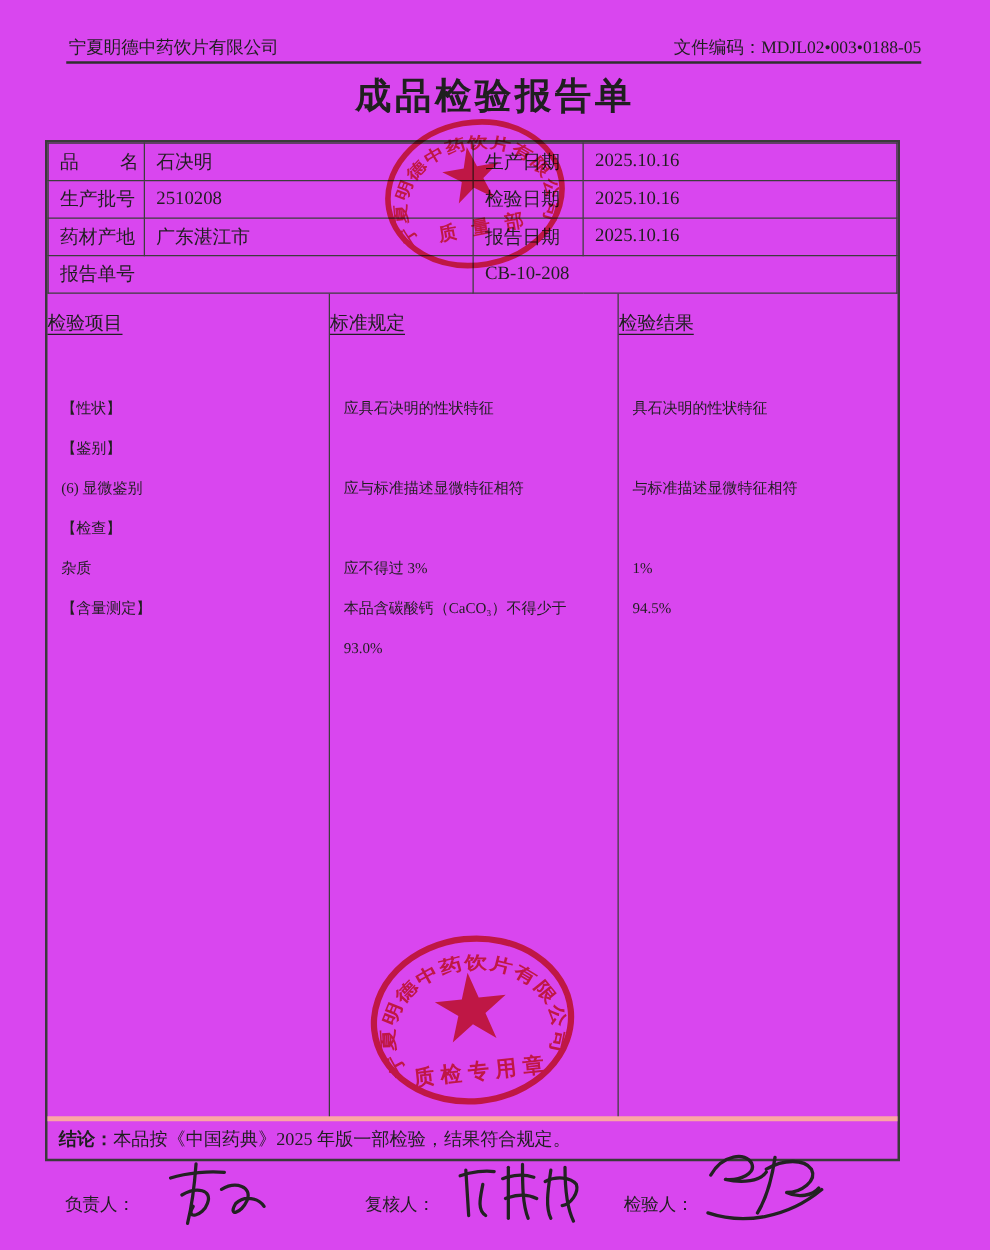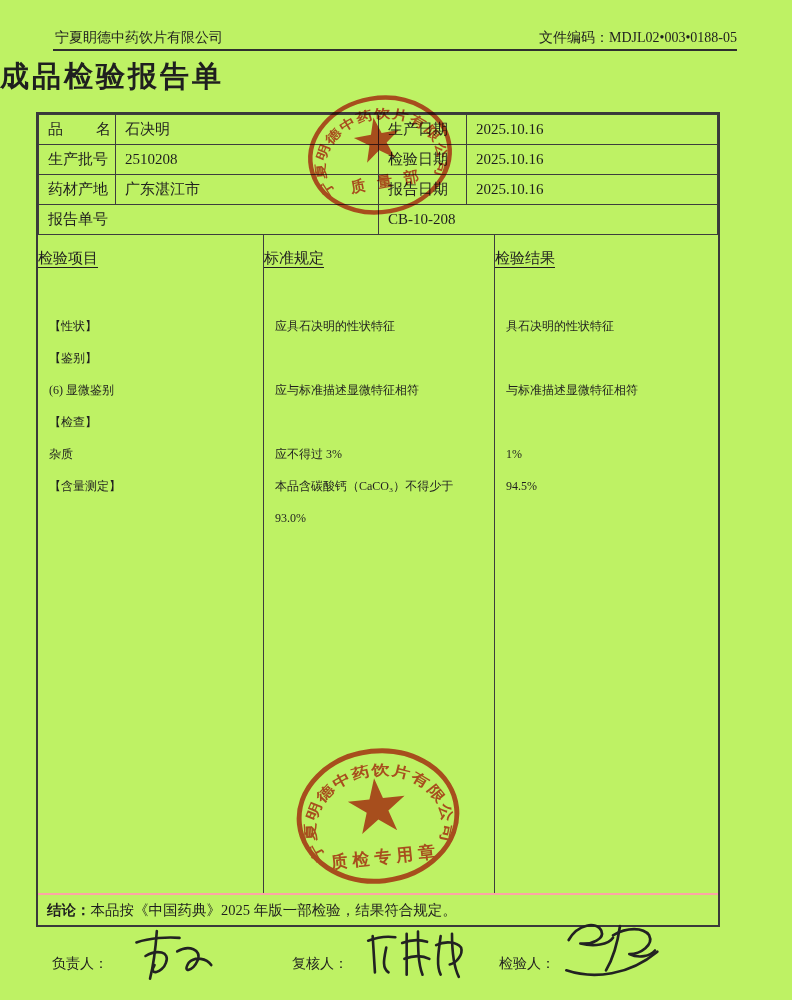--- a/index.html
+++ b/index.html
@@ -1,43 +1,43 @@
 <!DOCTYPE html>
 <html><head>
 <meta charset="utf-8">
 <style>
   html,body { margin:0; padding:0; background:#ffffff; }
   .page {
-    position:relative; width:792px; height:1000px; background:#bef264;
+    position:relative; width:792px; height:1000px; background:#d946ef;
     font-family:"Liberation Serif","DejaVu Serif",serif; color:#1f1f1f;
     overflow:hidden;
   }
   
   .hdr-left  { position:absolute; left:55px;  top:29px; font-size:14px; }
   .hdr-right { position:absolute; right:55px; top:29px; font-size:14px; }
   .hdr-rule  { position:absolute; left:53px; top:49px; width:684px; height:0; border-top:2px solid #2f2f2f; }
-  .title { position:absolute; left:0; top:57px; width:100%; 
+  .title { position:absolute; left:0; top:57px; width:100%; text-align:center;
            font-size:29px; font-weight:bold; letter-spacing:3px; }
 
   
   .doc { position:absolute; left:36px; top:112px; width:684px; border:2px solid #3a3a3a; box-sizing:border-box; }
   table.info { border-collapse:collapse; width:100%; table-layout:fixed; }
   table.info td { border:1px solid #3d3d3d; height:29px; font-size:15px; padding:0 4px 0 9px; overflow:hidden; white-space:nowrap; }
   td.spread { text-align:justify; text-align-last:justify; padding-right:14px; }
 
   .main { display:flex; height:658px; }
   .mcol  { box-sizing:border-box; }
   .mcol1 { width:226px; border-right:1px solid #3d3d3d; }
   .mcol2 { width:231px; border-right:1px solid #3d3d3d; }
   .mcol3 { flex:1; }
   .col-head { height:75px; padding-top:14px; text-align:left; font-size:15px; box-sizing:border-box; }
   .col-head span { text-decoration:underline; text-underline-offset:4px; }
   .slot { height:32px; line-height:32px; font-size:12px; padding-left:11px; white-space:nowrap; }
 
-  .concl { border-top:2px solid #fca5a5; height:30px; line-height:30px; font-size:14.5px; padding-left:9px; }
+  .concl { border-top:4px solid #fca5a5; height:30px; line-height:30px; font-size:14.5px; padding-left:9px; }
   .concl .lbl { font-weight:bold; }
 
   
   .stamp { position:absolute; mix-blend-mode:multiply; opacity:.88; }
   .stamp-top { left:295px; top:85px; transform:rotate(-10deg); }
   .stamp-bottom { left:283px; top:736px; transform:rotate(-6deg); }
 
   
   .foot-label { position:absolute; top:955px; font-size:14px; }
   .fl-1 { left:52px; }

